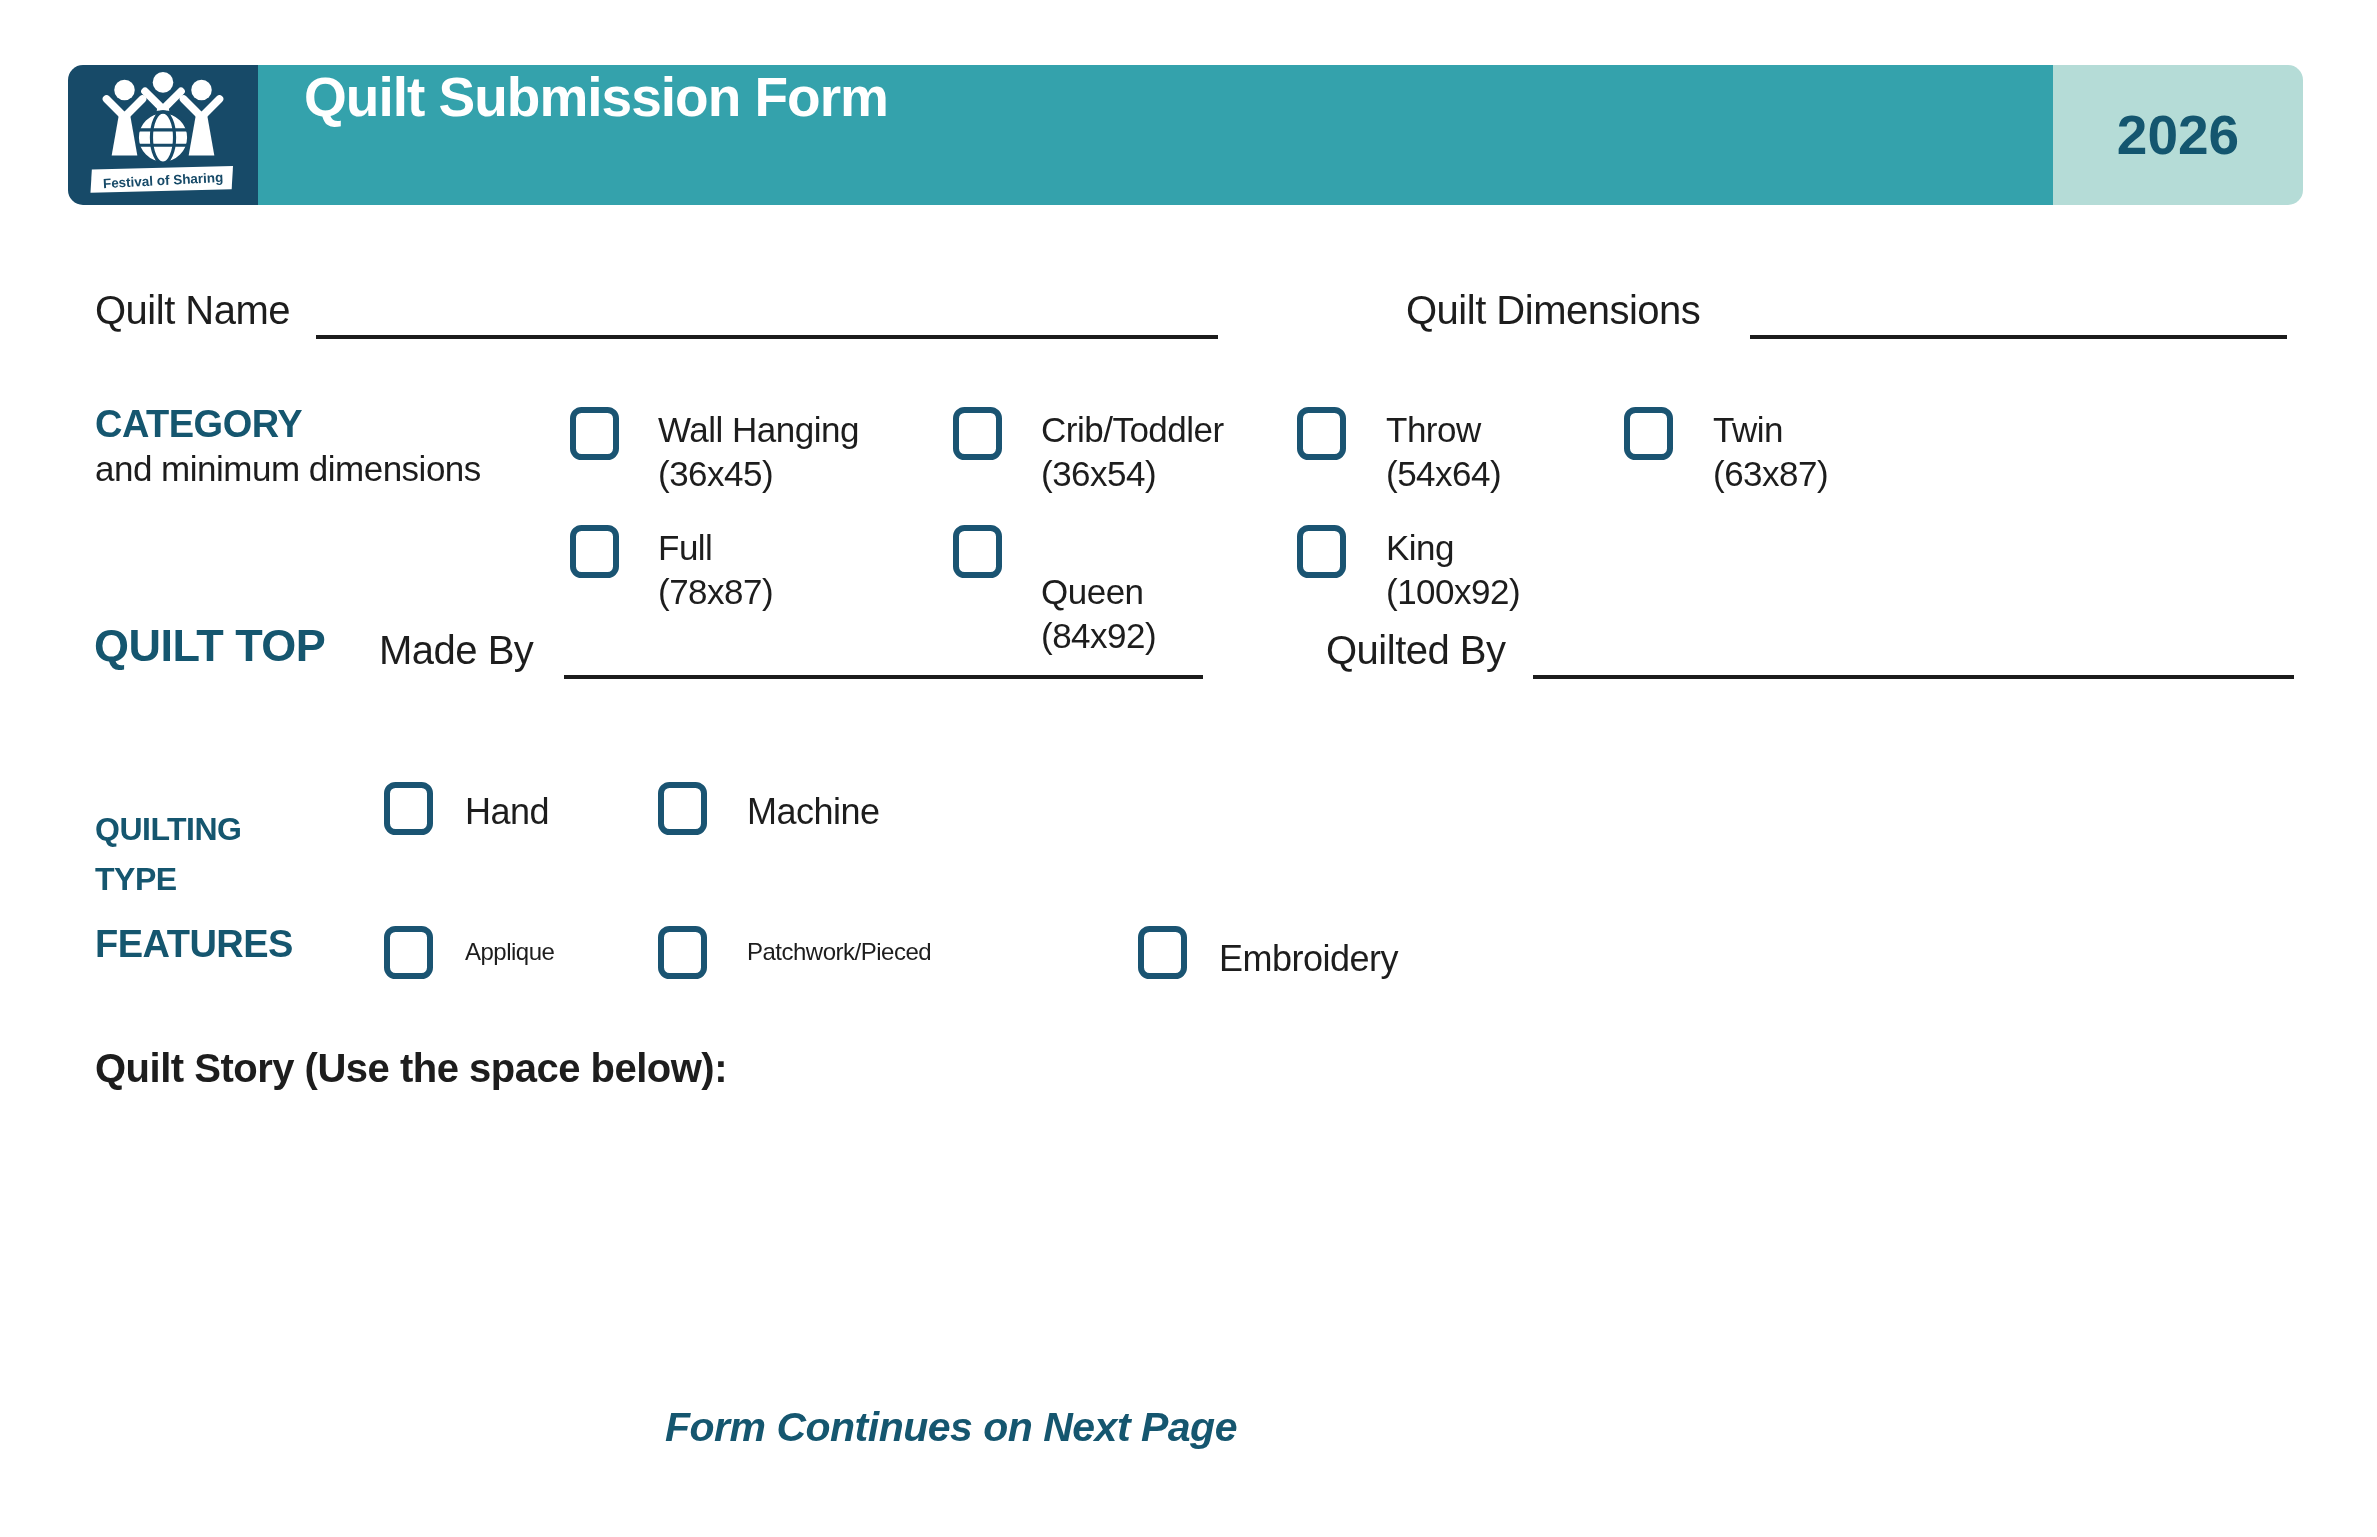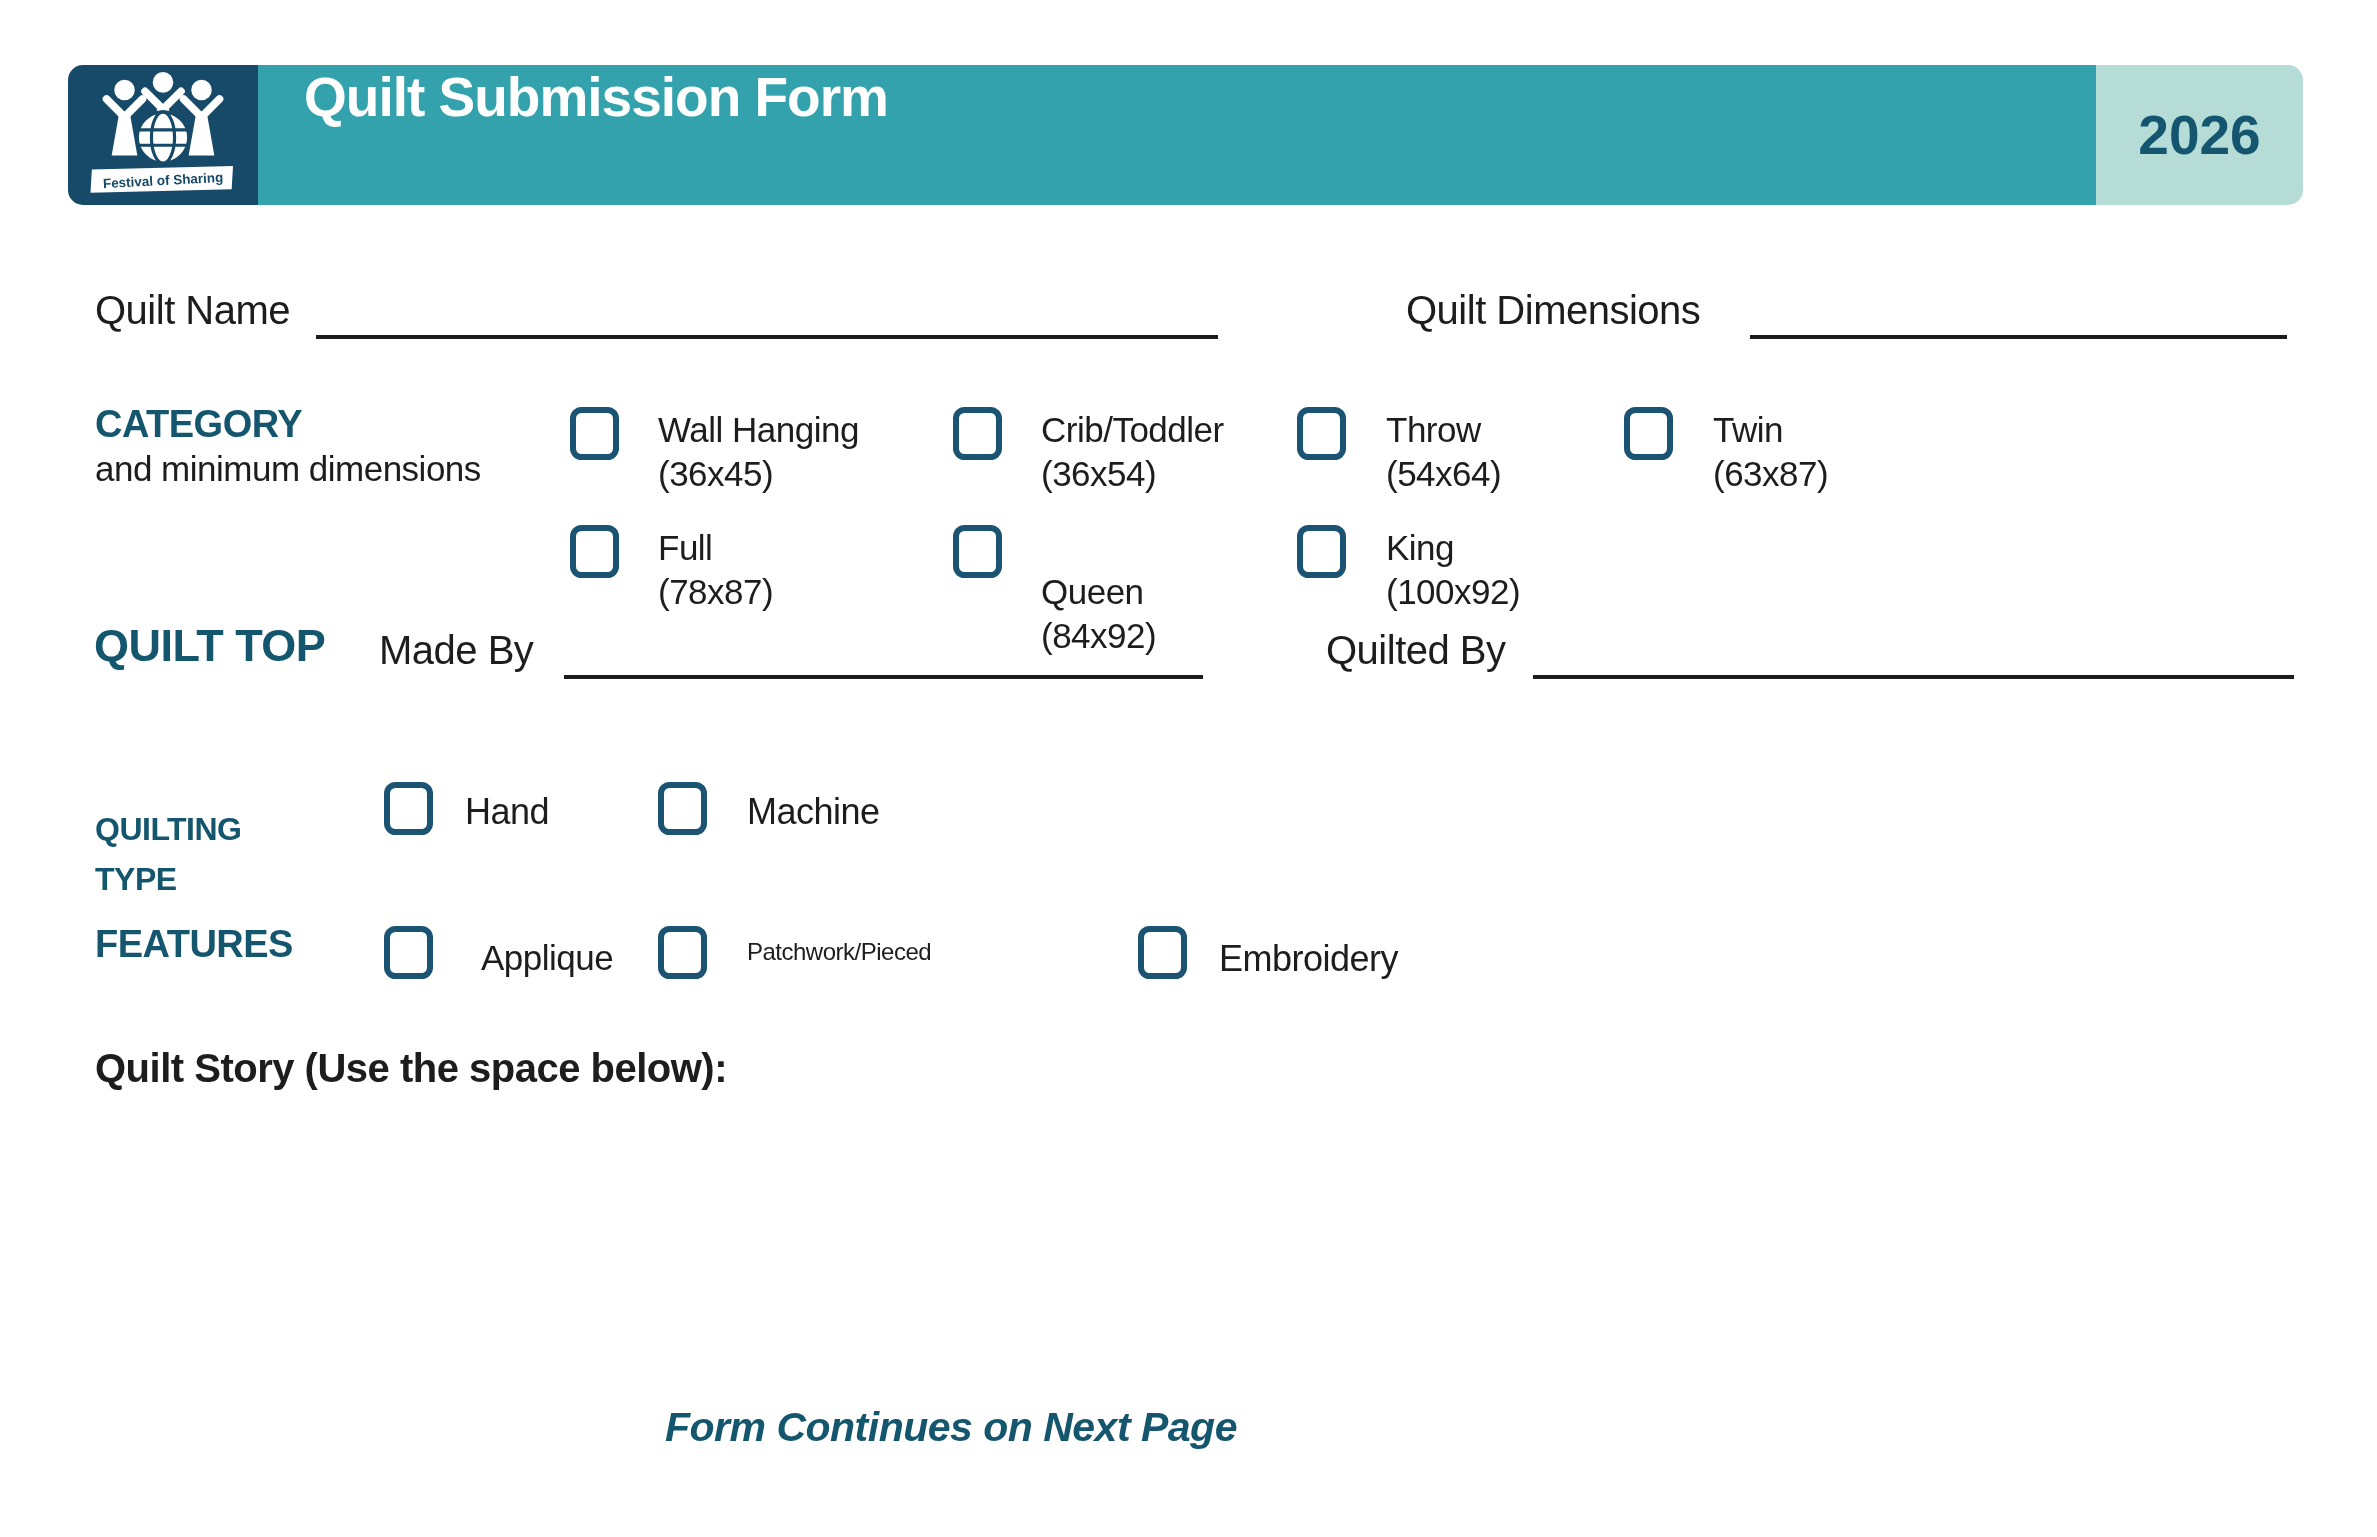--- a/index.html
+++ b/index.html
@@ -8,21 +8,21 @@
     font-family:"Liberation Sans",sans-serif;color:#1d1d1d;overflow:hidden;
   }
   
   .header{
     position:absolute;left:68px;top:65px;width:2235px;height:140px;
     display:flex;border-radius:15px;overflow:hidden;
   }
   .logo-box{width:190px;height:100%;background:#174a68;display:flex;align-items:center;justify-content:center;flex:0 0 auto;}
   .title-box{flex:1;background:#34a2ac;display:flex;align-items:flex-start;padding-left:46px;}
   .title-box .ttl{color:#ffffff;font-size:55px;font-weight:bold;letter-spacing:-1px;}
-  .year-box{width:207px;background:#b5dcd7;display:flex;align-items:center;justify-content:center;flex:0 0 auto;}
+  .year-box{width:250px;background:#b5dcd7;display:flex;align-items:center;justify-content:center;flex:0 0 auto;}
   .year-box .yr{color:#14566f;font-size:55px;font-weight:bold;}
   svg text{font-family:"Liberation Sans",sans-serif;}
   
   .abs{position:absolute;}
   .label{font-size:40px;letter-spacing:-0.5px;white-space:nowrap;}
   .heading{font-weight:bold;color:#15566f;letter-spacing:-0.5px;white-space:nowrap;}
   .line{position:absolute;height:3.8px;background:#1c1c1c;}
   .cb{
     position:absolute;width:49px;height:53px;box-sizing:border-box;
     border:6.7px solid #1a5472;border-radius:11.4px;background:#ffffff;
@@ -134,21 +134,21 @@
 <div class="line" style="left:1533px;top:675px;width:761px;"></div>
 
 <div class="abs heading" style="left:95px;top:776px;font-size:32px;width:224px;line-height:50px;white-space:normal;margin-top:28px;">QUILTING TYPE</div>
 <div class="cb" style="left:384px;top:782px;"></div>
 <div class="abs opt-lbl" style="left:465px;top:791px;font-size:36px;">Hand</div>
 <div class="cb" style="left:658px;top:782px;"></div>
 <div class="abs opt-lbl" style="left:747px;top:791px;font-size:36px;">Machine</div>
 
 <div class="abs heading" style="left:95px;top:923px;font-size:38px;">FEATURES</div>
 <div class="cb" style="left:384px;top:926px;"></div>
-<div class="abs opt-lbl" style="left:481px;top:938px;font-size:35px;">Applique</div>
+<div class="abs opt-lbl" style="left:465px;top:938px;font-size:24px;">Applique</div>
 <div class="cb" style="left:658px;top:926px;"></div>
 <div class="abs opt-lbl" style="left:747px;top:938px;font-size:24px;">Patchwork/Pieced</div>
 <div class="cb" style="left:1138px;top:926px;"></div>
 <div class="abs opt-lbl" style="left:1219px;top:938px;font-size:36px;">Embroidery</div>
 
 <div class="abs label" style="left:95px;top:1046px;font-weight:bold;">Quilt Story (Use the space below):</div>
 <div class="abs" style="left:95px;top:1108px;width:2188px;height:257px;"></div>
 
 <div class="footer-note">Form Continues on Next Page</div>
 

